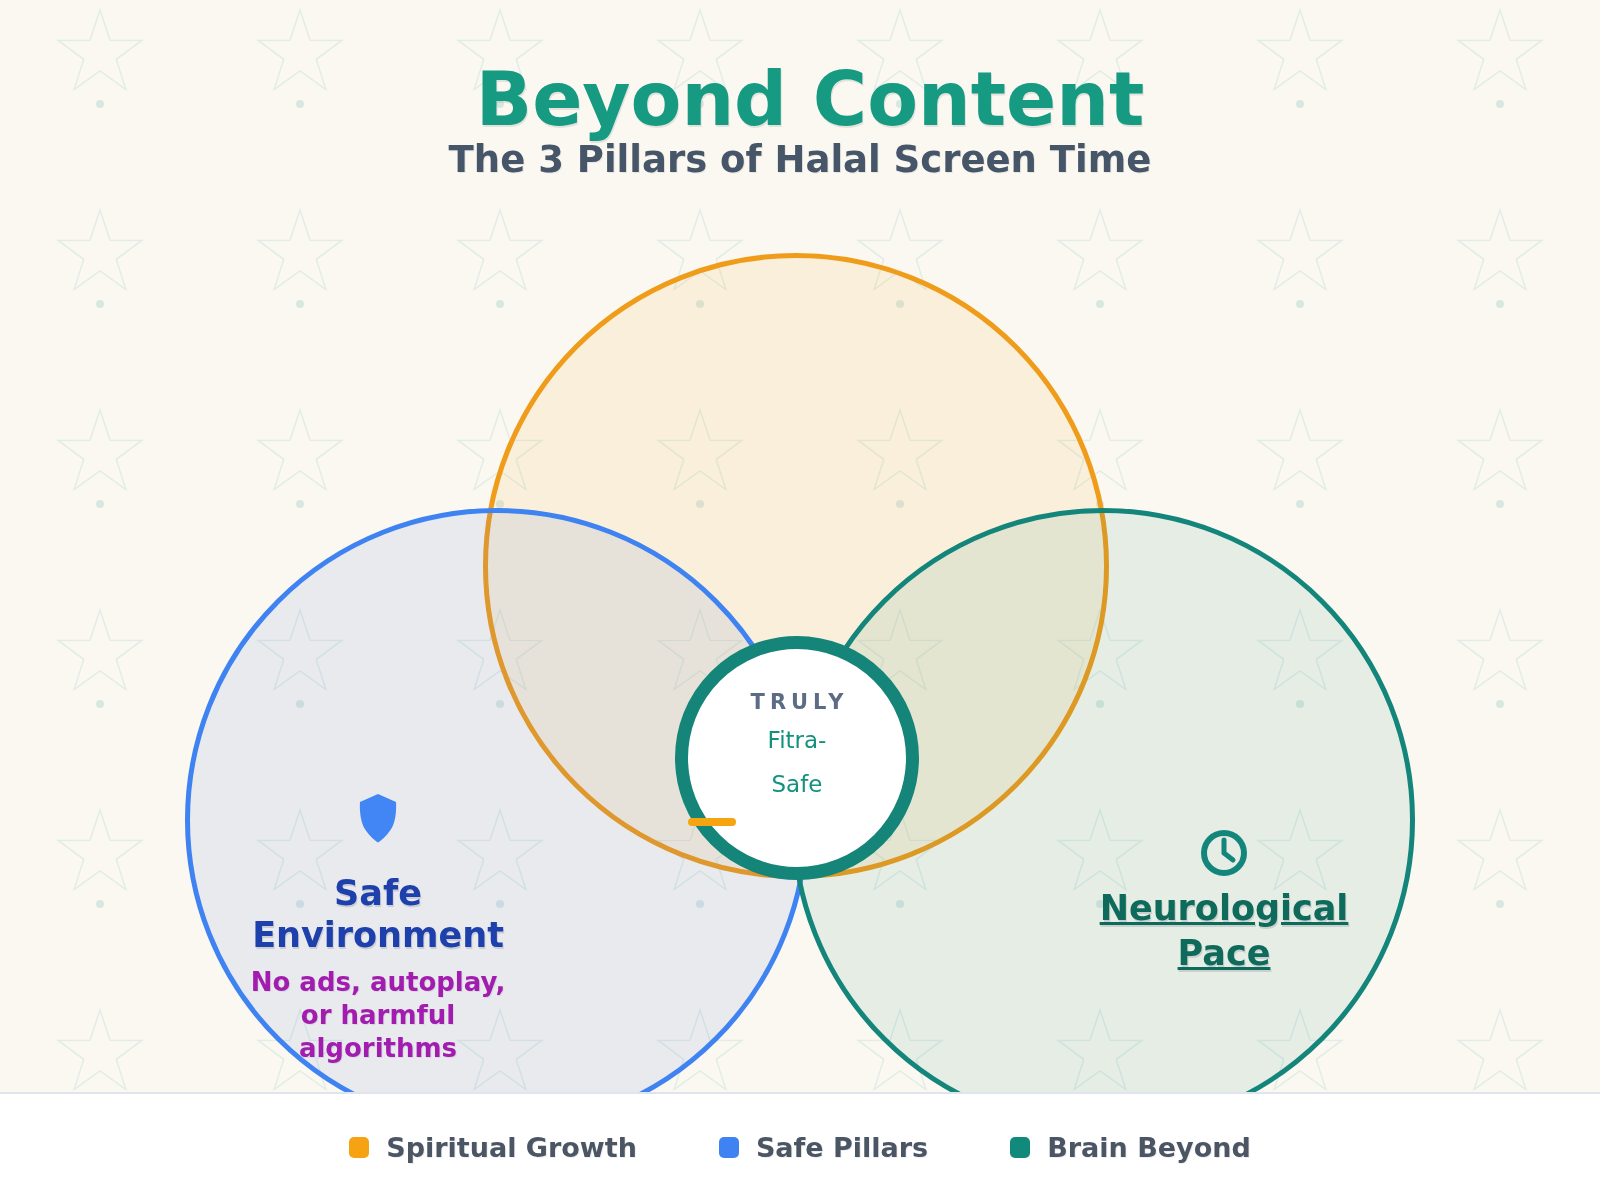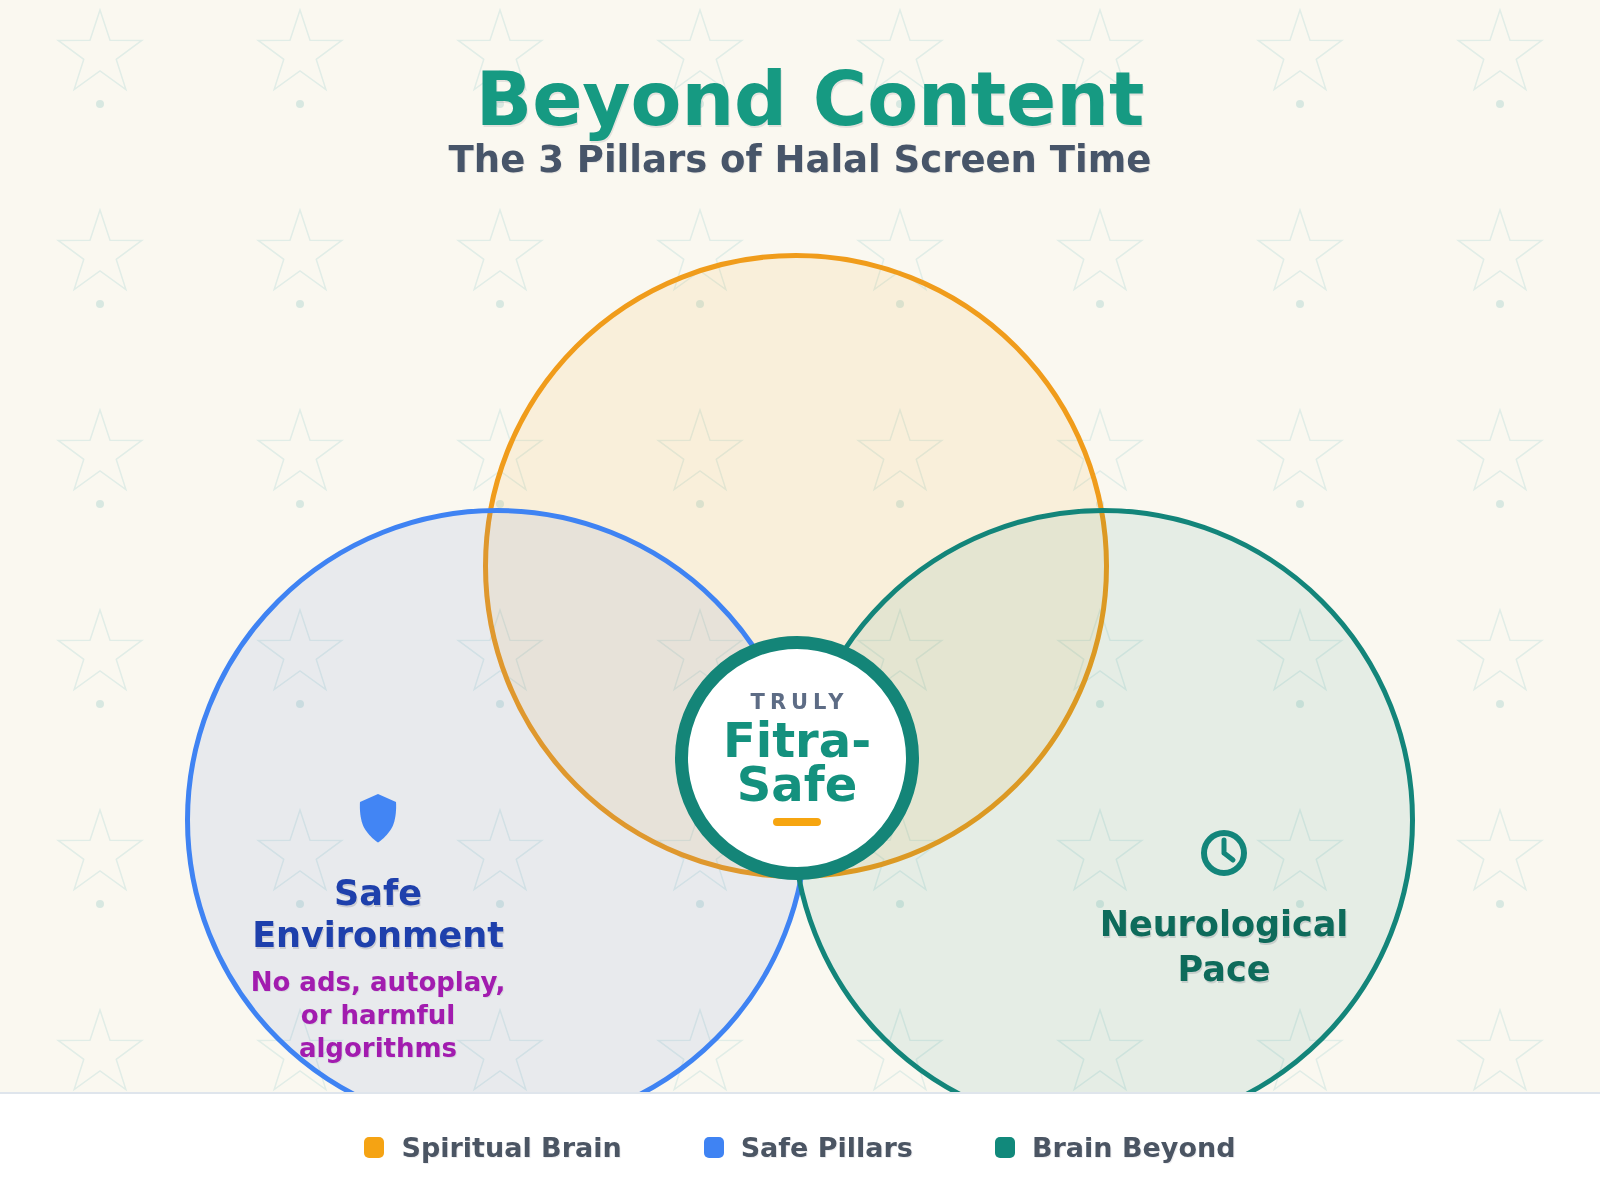--- a/index.html
+++ b/index.html
@@ -44,37 +44,37 @@
 
   .block-halal{left:570px;top:322px;width:460px;}
   .block-halal .pillar-title{margin-top:22px;font-size:35px;line-height:46px;color:#8c3b0f;}
   .block-halal .pillar-desc{margin-top:8px;font-size:26px;line-height:35px;color:#b05418;}
 
   .block-safe{left:148px;top:792px;width:460px;}
   .block-safe .pillar-title{margin-top:24px;font-size:35px;line-height:42px;color:#1e40ac;}
   .block-safe .pillar-desc{margin-top:10px;font-size:26px;line-height:33px;color:#a21caf;}
 
   .block-neuro{left:984px;top:827px;width:480px;}
-  .block-neuro .pillar-title{margin-top:19px;font-size:35px;line-height:45px;color:#0e6b5b;}
+  .block-neuro .pillar-title{margin-top:3px;font-size:35px;line-height:45px;color:#0e6b5b;text-decoration:underline;}
   .block-neuro .pillar-desc{margin-top:9px;font-size:26px;line-height:36px;color:#0e6b5b;}
 
   
   .center-badge{
     position:absolute;left:675px;top:636px;width:244px;height:244px;
     box-sizing:border-box;border-radius:50%;background:#ffffff;
     border:13px solid #148578;z-index:6;
-    display:flex;flex-direction:column;align-items:center;justify-content:center;
+    display:flex;flex-direction:column;justify-content:center;
     text-align:center;
   }
   .badge-eyebrow{
     font-size:21px;font-weight:bold;color:#5d6c85;letter-spacing:5px;
     margin-left:5px; 
   }
   .badge-title{
-    margin-top:4px;font-size:48px;font-weight:bold;color:#14917e;
+    margin-top:4px;font-size:23px;font-weight:normal;color:#14917e;
     line-height:44px;white-space:pre-line;
   }
   .badge-underline{width:48px;height:8px;border-radius:4px;margin-top:12px;}
 
   
   .legend{
     position:absolute;left:0;top:1092px;width:1600px;height:108px;
     background:#ffffff;border-top:2px solid #dfe5ec;box-sizing:border-box;
     display:flex;align-items:center;justify-content:center;gap:82px;z-index:10;
   }
@@ -136,21 +136,21 @@
   <div class="center-badge">
     <div class="badge-eyebrow">TRULY</div>
     <div class="badge-title">Fitra-
 Safe</div>
     <div class="badge-underline" style="background: rgb(246, 165, 16);"></div>
   </div>
 
   <div class="legend">
     <div class="legend-item">
       <span class="legend-swatch" style="background: rgb(245, 163, 19);"></span>
-      <span class="legend-label">Spiritual Brain</span>
+      <span class="legend-label">Spiritual Growth</span>
     </div>
     <div class="legend-item">
       <span class="legend-swatch" style="background: rgb(63, 131, 243);"></span>
       <span class="legend-label">Safe Pillars</span>
     </div>
     <div class="legend-item">
       <span class="legend-swatch" style="background: rgb(17, 137, 123);"></span>
       <span class="legend-label">Brain Beyond</span>
     </div>
   </div>

